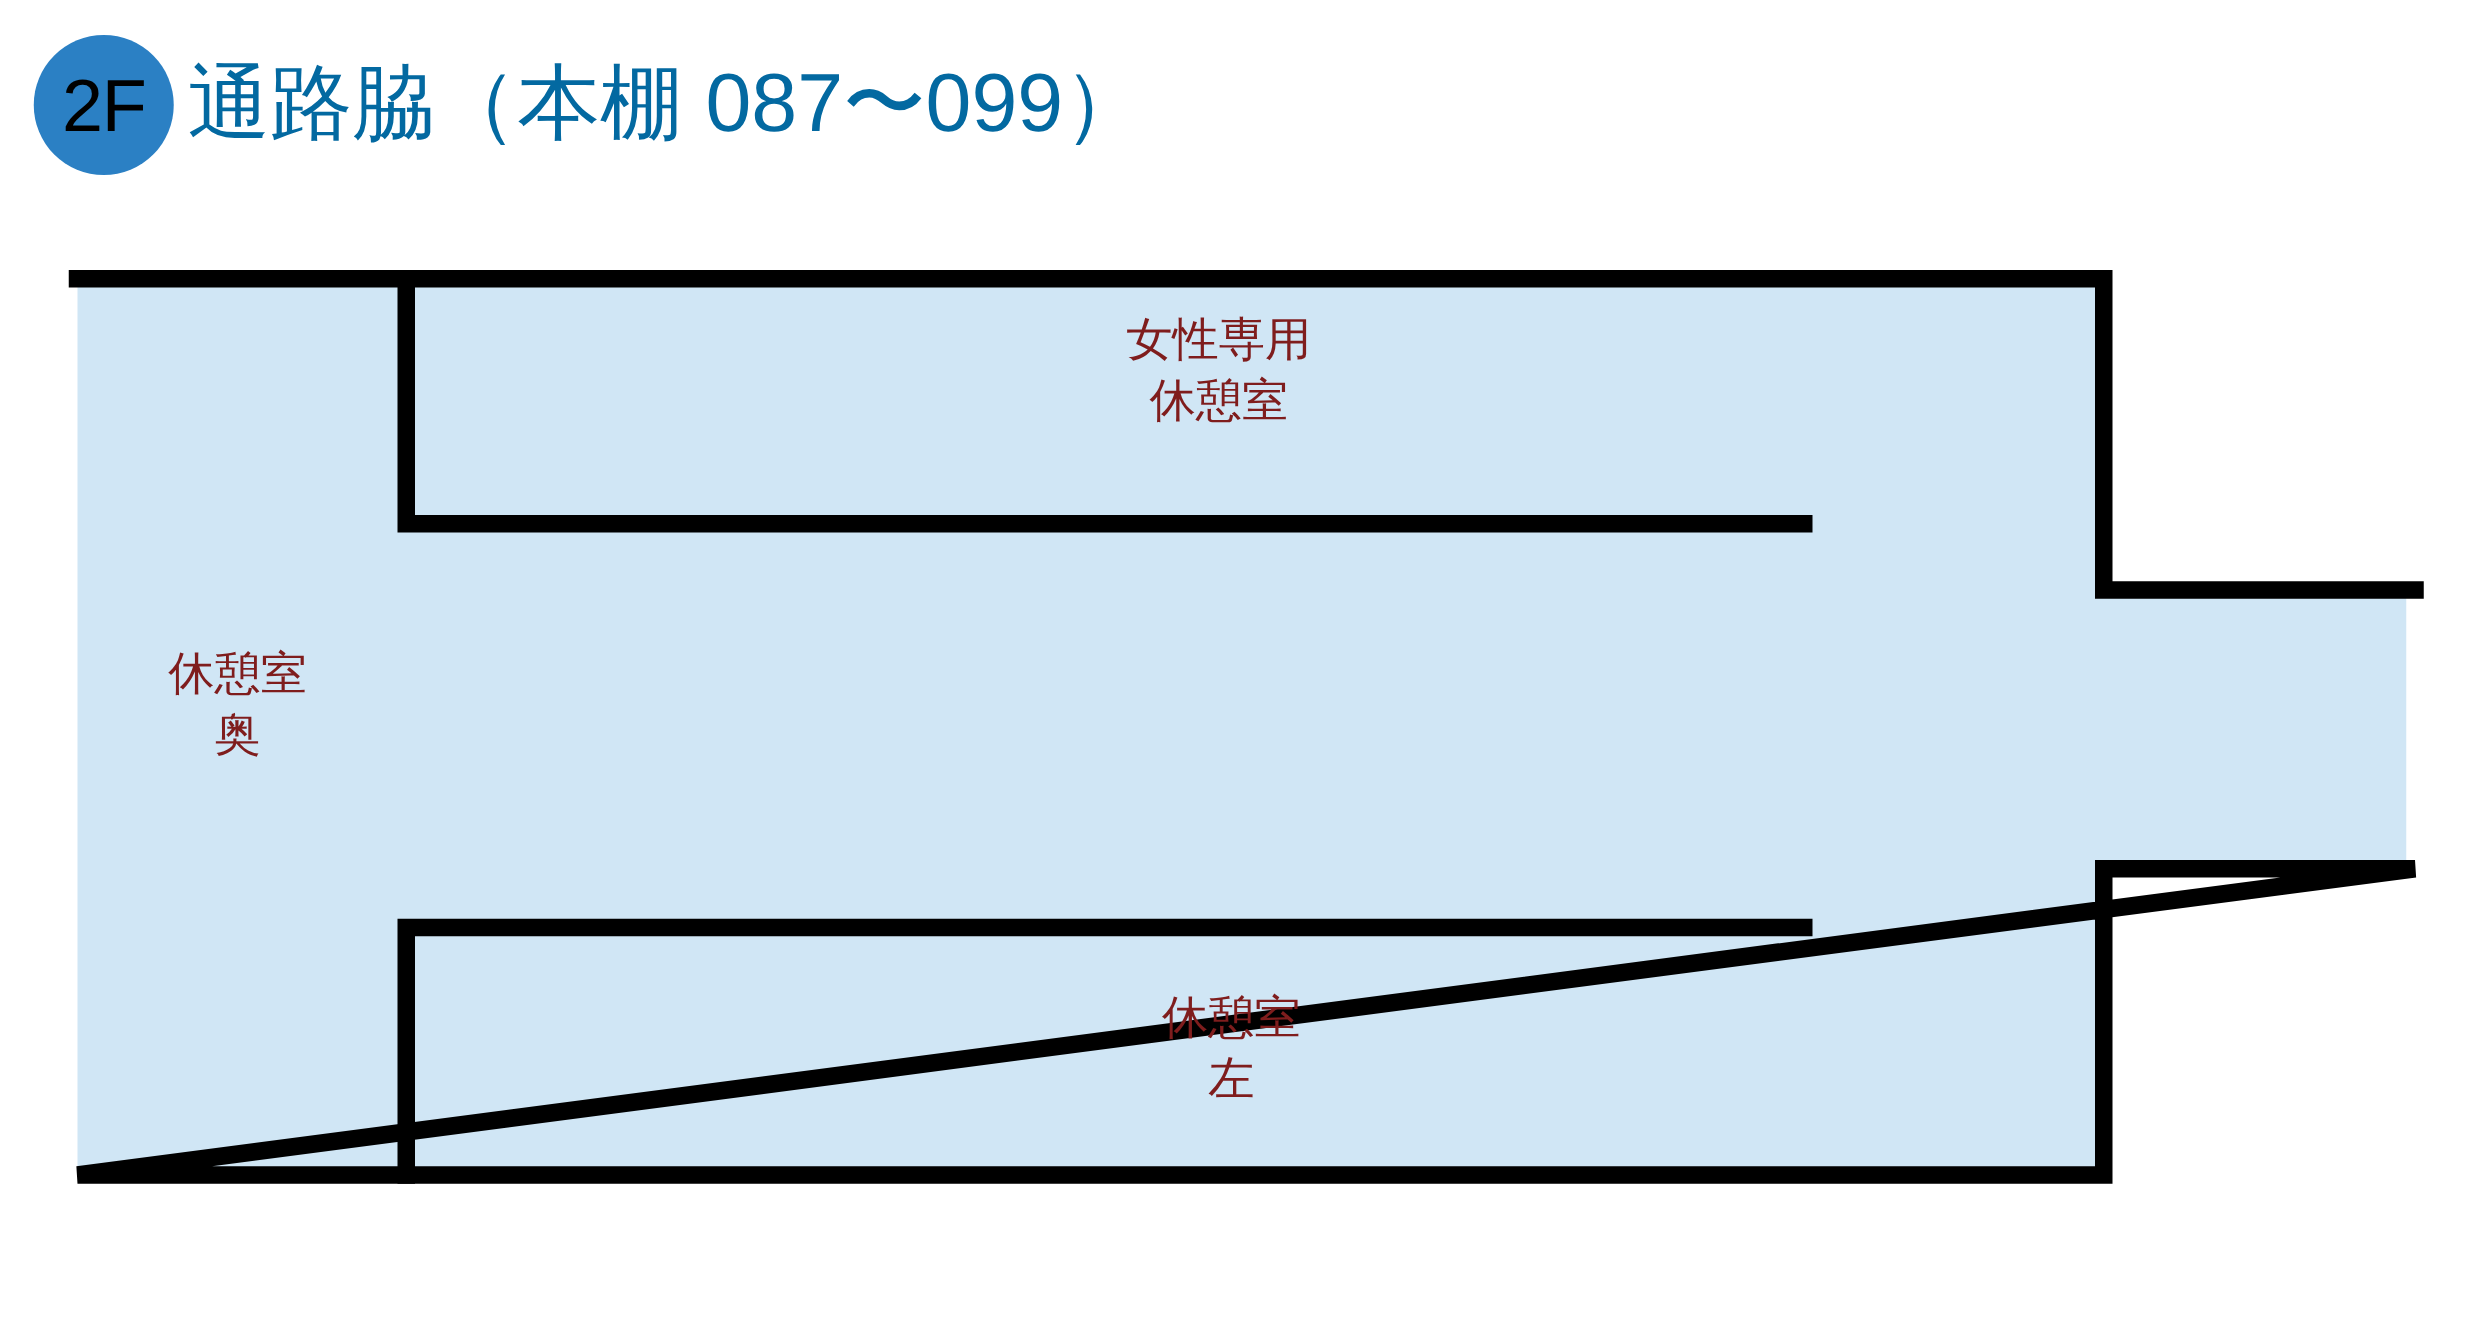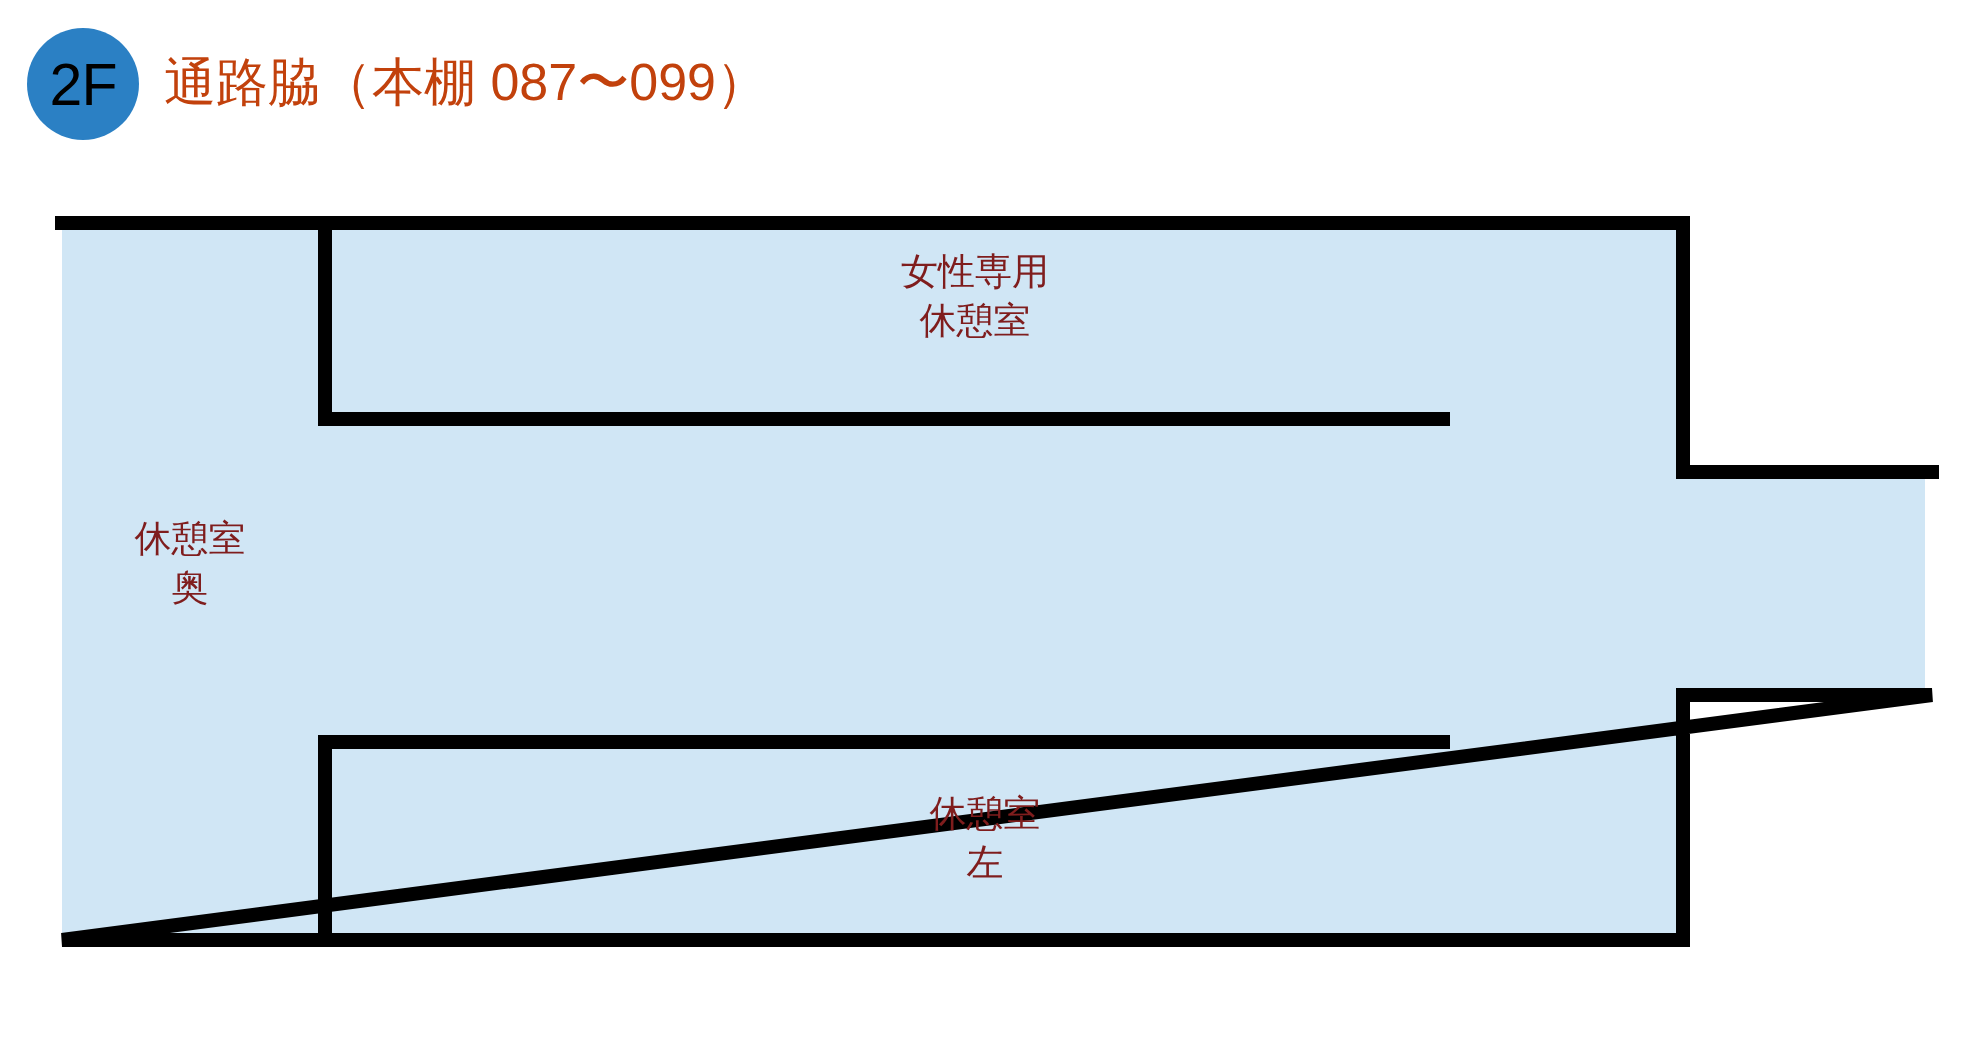--- a/index.html
+++ b/index.html
@@ -49,26 +49,25 @@
     letter-spacing: -1px;
     transform: translateY(1px);
   }
   #header-title {
     position: absolute;
     left: 150px;
     top: 31px;
     height: 104px;
     display: flex;
     align-items: center;
-    color: #c2410c;
-    font-size: 52px;
+    color: #0369a1;
+    font-size: 66px;
     line-height: 1.15;
     white-space: nowrap;
     font-weight: 400;
-    margin-left: 14px;
   }
 
   
   #floorplan {
     position: absolute;
     left: 0;
     top: 0;
     width: 1980px;
     height: 1059px;
   }

